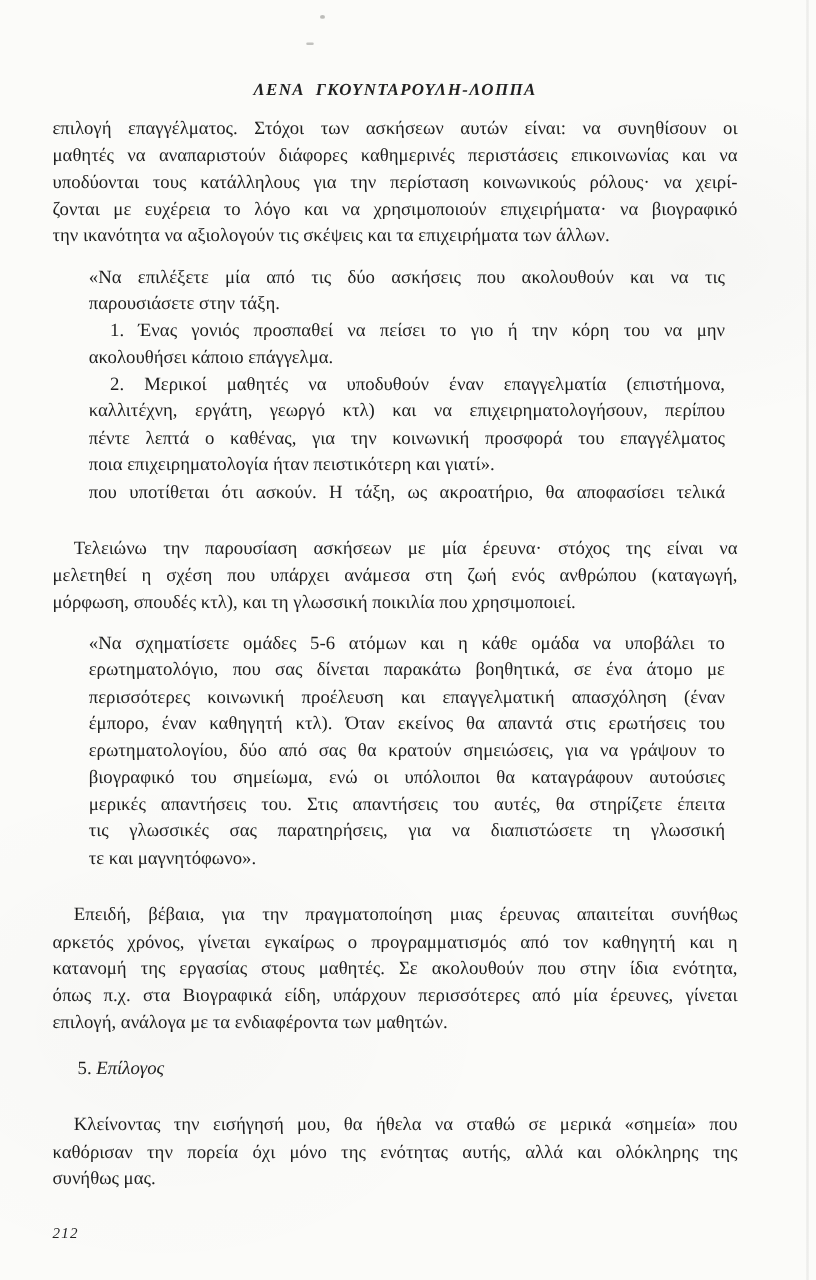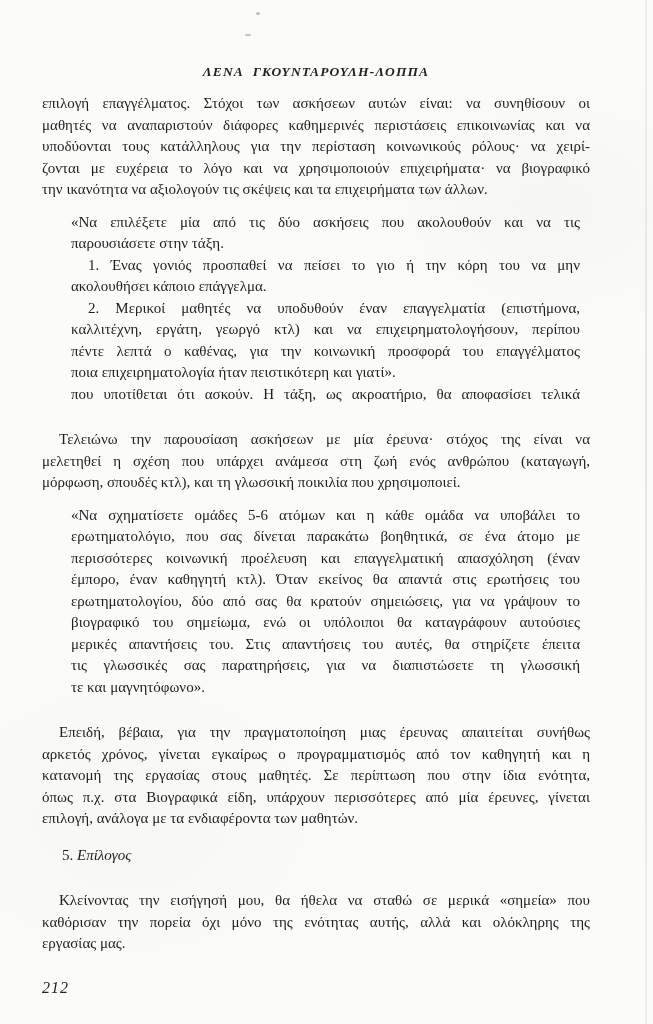--- a/index.html
+++ b/index.html
@@ -32,21 +32,21 @@
   .block { margin-top: 24px; }
   .blocks .block:first-child { margin-top: 0; }
   .quote { margin-left: 29px; margin-right: 10px; margin-top: 11px; }
   .line { text-align: justify; text-align-last: justify; }
   .line.last { text-align-last: auto; }
   .line.ind { text-indent: 17px; }
   .heading { margin-top: 15px; padding-left: 20px; }
   .it { font-style: italic; }
   .page-number {
     font-style: italic;
-    font-size: 16px;
+    font-size: 12px;
     letter-spacing: 1px;
     margin-top: 24px;
     color: #222;
   }
   
   .edge-line {
     position: absolute; right: 6px; top: 0; width: 2px; height: 100%;
     background: linear-gradient(#ececea 0%, #e2e2df 40%, #ececea 100%);
     opacity: 0.9;
   }
@@ -100,26 +100,26 @@
         <div class="line">έμπορο, έναν καθηγητή κτλ). Όταν εκείνος θα απαντά στις ερωτήσεις του</div>
         <div class="line">ερωτηματολογίου, δύο από σας θα κρατούν σημειώσεις, για να γράψουν το</div>
         <div class="line">βιογραφικό του σημείωμα, ενώ οι υπόλοιποι θα καταγράφουν αυτούσιες</div>
         <div class="line">μερικές απαντήσεις του. Στις απαντήσεις του αυτές, θα στηρίζετε έπειτα</div>
         <div class="line">τις γλωσσικές σας παρατηρήσεις, για να διαπιστώσετε τη γλωσσική</div>
         <div class="line last">τε και μαγνητόφωνο».</div>
       </div>
       <div class="block paragraph">
         <div class="line ind">Επειδή, βέβαια, για την πραγματοποίηση μιας έρευνας απαιτείται συνήθως</div>
         <div class="line">αρκετός χρόνος, γίνεται εγκαίρως ο προγραμματισμός από τον καθηγητή και η</div>
-        <div class="line">κατανομή της εργασίας στους μαθητές. Σε περίπτωση που στην ίδια ενότητα,</div>
+        <div class="line">κατανομή της εργασίας στους μαθητές. Σε ακολουθούν που στην ίδια ενότητα,</div>
         <div class="line">όπως π.χ. στα Βιογραφικά είδη, υπάρχουν περισσότερες από μία έρευνες, γίνεται</div>
         <div class="line last">επιλογή, ανάλογα με τα ενδιαφέροντα των μαθητών.</div>
       </div>
       <div class="block heading"><span>5. </span><span class="it">Επίλογος</span></div>
       <div class="block paragraph">
         <div class="line ind">Κλείνοντας την εισήγησή μου, θα ήθελα να σταθώ σε μερικά «σημεία» που</div>
         <div class="line">καθόρισαν την πορεία όχι μόνο της ενότητας αυτής, αλλά και ολόκληρης της</div>
-        <div class="line last">εργασίας μας.</div>
+        <div class="line last">συνήθως μας.</div>
       </div>
     </div>
 
   <div class="page-number">212</div>
 </div>
 
 </body></html>

